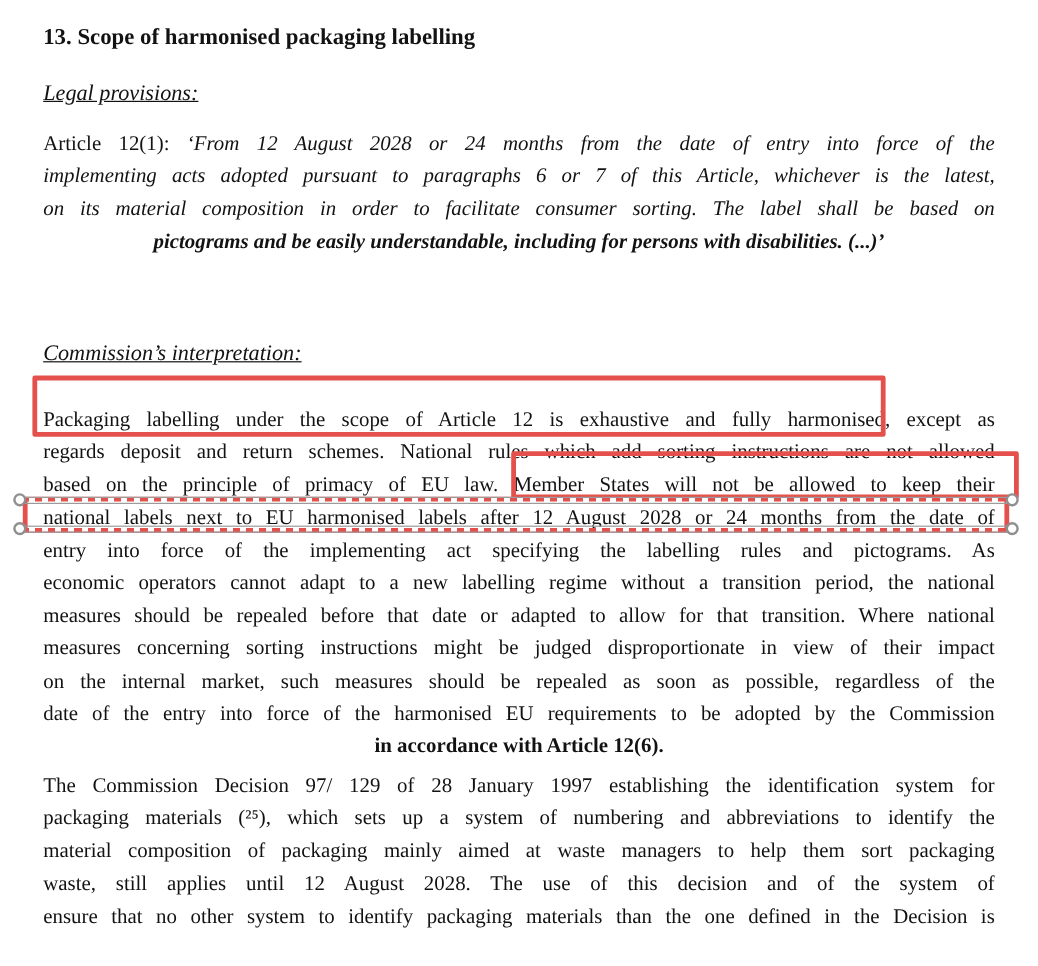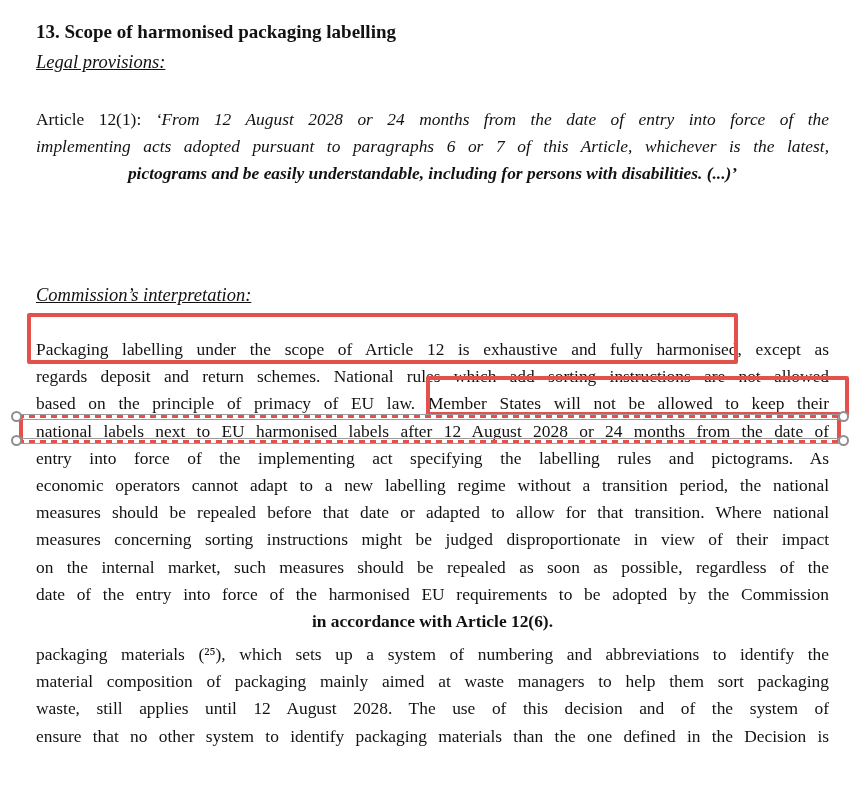--- a/index.html
+++ b/index.html
@@ -75,45 +75,47 @@
   #handle-tl { left: 11px;  top: 411px; }
   #handle-tr { left: 838px; top: 411px; }
   #handle-bl { left: 11px;  top: 435px; }
   #handle-br { left: 838px; top: 435px; }
 </style>
 </head>
 <body>
 
 <div class="abs doc-heading">13. Scope of harmonised packaging labelling</div>
 
-<div class="abs sub-heading" style="top:52px;">Legal provisions:</div>
+<div class="abs sub-heading" style="top:68px;">Legal provisions:</div>
 
 <div class="abs para" style="top:106px;">
   <div class="ln"><span>Article 12(1): </span><span class="italic">‘From 12 August 2028 or 24 months from the date of entry into force of the</span></div>
   <div class="ln italic">implementing acts adopted pursuant to paragraphs 6 or 7 of this Article, whichever is the latest,</div>
+  <div class="ln italic">on its material composition in order to facilitate consumer sorting. The label shall be based on</div>
   <div class="ln italic last">pictograms and be easily understandable, including for persons with disabilities. (...)’</div>
 </div>
 
 <div class="abs sub-heading" style="top:285px;">Commission’s interpretation:</div>
 
 <div class="abs para" style="top:336px;">
   <div class="ln">Packaging labelling under the scope of Article 12 is exhaustive and fully harmonised, except as</div>
   <div class="ln">regards deposit and return schemes. National rules which add sorting instructions are not allowed</div>
   <div class="ln">based on the principle of primacy of EU law. Member States will not be allowed to keep their</div>
   <div class="ln">national labels next to EU harmonised labels after 12 August 2028 or 24 months from the date of</div>
   <div class="ln">entry into force of the implementing act specifying the labelling rules and pictograms. As</div>
   <div class="ln">economic operators cannot adapt to a new labelling regime without a transition period, the national</div>
   <div class="ln">measures should be repealed before that date or adapted to allow for that transition. Where national</div>
   <div class="ln">measures concerning sorting instructions might be judged disproportionate in view of their impact</div>
   <div class="ln">on the internal market, such measures should be repealed as soon as possible, regardless of the</div>
   <div class="ln">date of the entry into force of the harmonised EU requirements to be adopted by the Commission</div>
   <div class="ln last">in accordance with Article 12(6).</div>
 </div>
 
 <div class="abs para" style="top:641px;">
+  <div class="ln">The Commission Decision 97/ 129 of 28 January 1997 establishing the identification system for</div>
   <div class="ln">packaging materials (²⁵), which sets up a system of numbering and abbreviations to identify the</div>
   <div class="ln">material composition of packaging mainly aimed at waste managers to help them sort packaging</div>
   <div class="ln">waste, still applies until 12 August 2028. The use of this decision and of the system of</div>
   <div class="ln">ensure that no other system to identify packaging materials than the one defined in the Decision is</div>
 </div>
 
 <div id="anno-box-1" class="redbox"></div>
 
 <div id="anno-box-2" class="redbox"></div>
 

